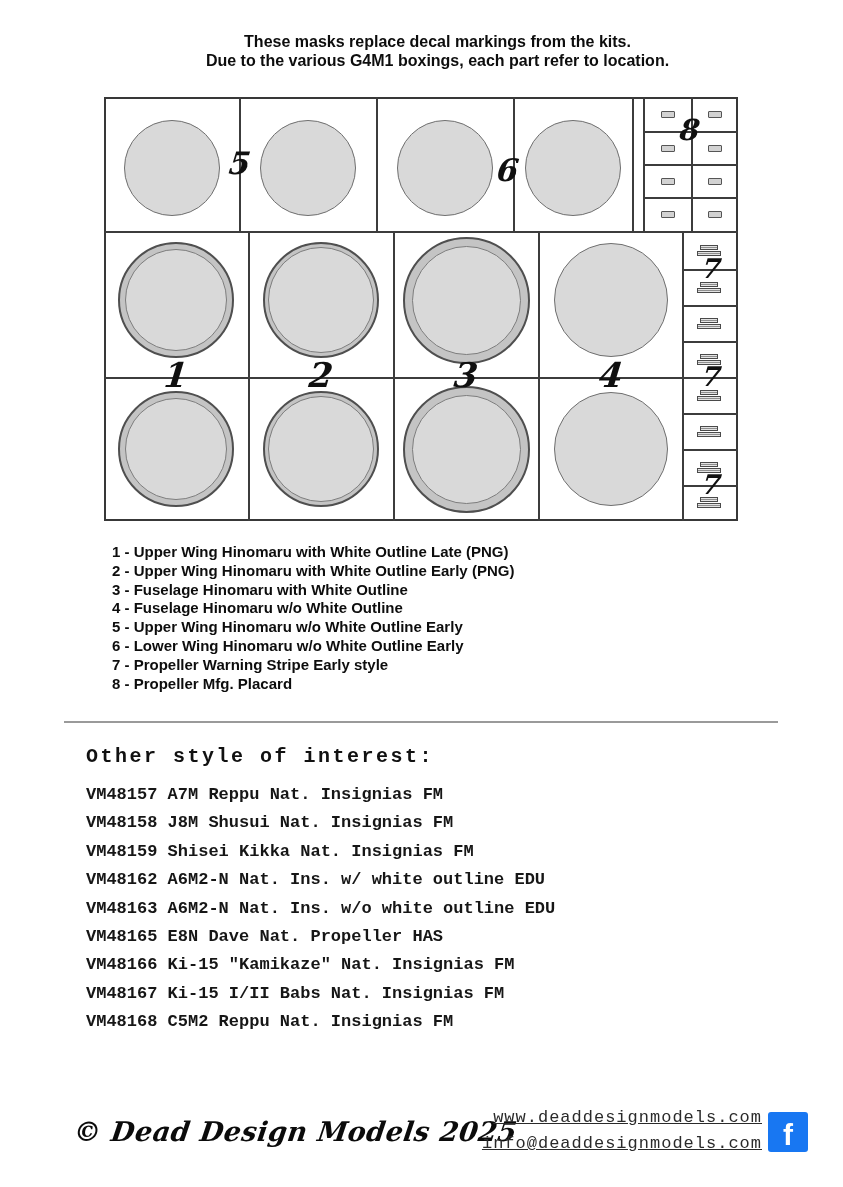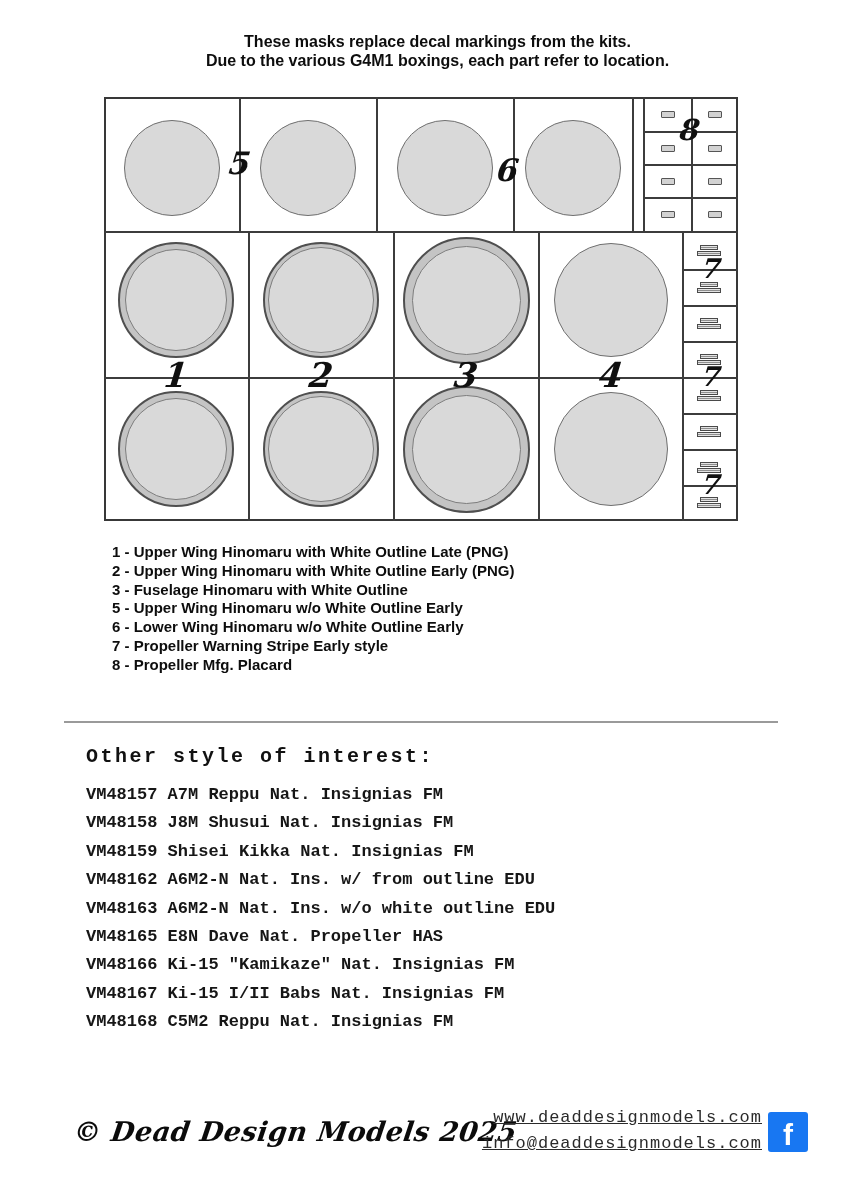--- a/index.html
+++ b/index.html
@@ -179,34 +179,35 @@
     <div class="hw hw-8" style="left:570px;top:16px;">8</div>
     <div class="hw hw-7" style="left:594px;top:156px;">7</div>
     <div class="hw hw-7" style="left:594px;top:264px;">7</div>
     <div class="hw hw-7" style="left:594px;top:372px;">7</div>
   </div>
 
   <div class="legend">
     <div>1 - Upper Wing Hinomaru with White Outline Late (PNG)</div>
     <div>2 - Upper Wing Hinomaru with White Outline Early (PNG)</div>
     <div>3 - Fuselage Hinomaru with White Outline</div>
+    <div>4 - Fuselage Hinomaru w/o White Outline</div>
     <div>5 - Upper Wing Hinomaru w/o White Outline Early</div>
     <div>6 - Lower Wing Hinomaru w/o White Outline Early</div>
     <div>7 - Propeller Warning Stripe Early style</div>
     <div>8 - Propeller Mfg. Placard</div>
   </div>
 
   <div class="divider"></div>
 
   <div class="other-title">Other style of interest:</div>
   <div class="other-list">
     <div>VM48157 A7M Reppu Nat. Insignias FM</div>
     <div>VM48158 J8M Shusui Nat. Insignias FM</div>
     <div>VM48159 Shisei Kikka Nat. Insignias FM</div>
-    <div>VM48162 A6M2-N Nat. Ins. w/ from outline EDU</div>
+    <div>VM48162 A6M2-N Nat. Ins. w/ white outline EDU</div>
     <div>VM48163 A6M2-N Nat. Ins. w/o white outline EDU</div>
     <div>VM48165 E8N Dave Nat. Propeller HAS</div>
     <div>VM48166 Ki-15 "Kamikaze" Nat. Insignias FM</div>
     <div>VM48167 Ki-15 I/II Babs Nat. Insignias FM</div>
     <div>VM48168 C5M2 Reppu Nat. Insignias FM</div>
   </div>
 
   <div class="copyright">© Dead Design Models 2025</div>
   <div class="contact">
     <div>www.deaddesignmodels.com</div>

